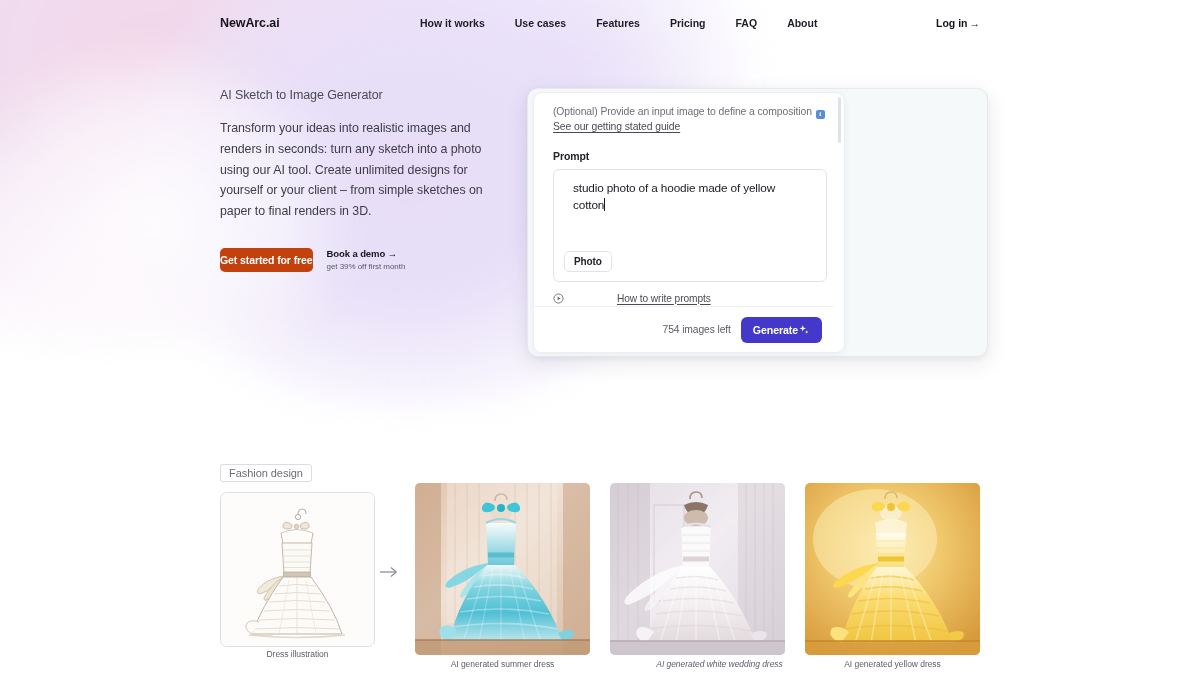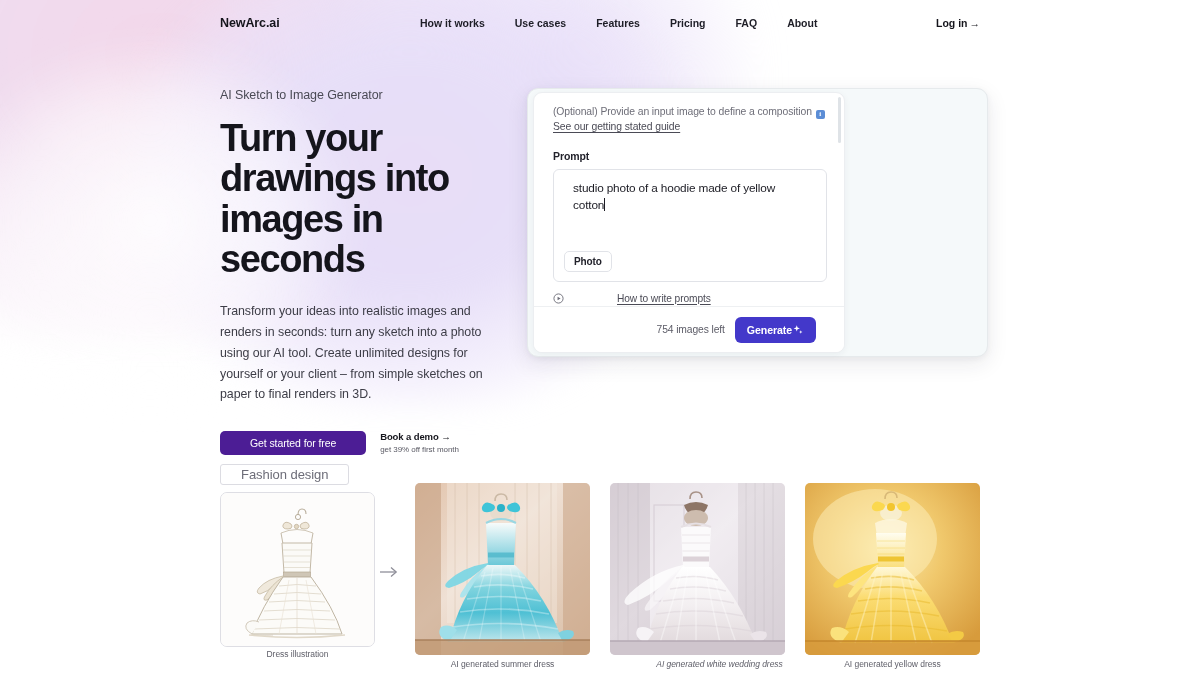--- a/index.html
+++ b/index.html
@@ -129,27 +129,27 @@
     letter-spacing: -0.05px;
     width: 268px;
     margin-bottom: 26px;
   }
   .cta-row {
     display: flex;
     align-items: center;
     gap: 14px;
   }
   .btn-primary {
-    background: #4c1d95;
+    background: #c2410c;
     color: #fff;
     font-size: 10.5px;
-    font-weight: 400;
+    font-weight: 700;
     border: none;
     border-radius: 5px;
-    padding: 0 30px;
+    padding: 0 0;
     height: 24px;
     display: flex;
     align-items: center;
     justify-content: center;
     cursor: pointer;
     font-family: "Liberation Sans", sans-serif;
     letter-spacing: -0.1px;
     white-space: nowrap;
   }
   .demo-block { cursor: pointer; line-height: 1.25; }
@@ -288,27 +288,27 @@
     font-size: 10.2px;
     color: #4b4b56;
     text-decoration: underline;
     text-underline-offset: 2px;
     letter-spacing: -0.1px;
     padding-left: 48px;
   }
 
   .panel-footer {
     position: absolute;
-    left: 0; right: 0; bottom: 0;
+    left: 0; right: 10px; bottom: 0;
     height: 46px;
     border-top: 1px solid #eef0f2;
     display: flex;
     align-items: center;
     justify-content: flex-end;
-    padding-right: 28px;
+    padding-right: 12px;
     gap: 10px;
     background: #fff;
   }
   .credits {
     font-size: 10.3px;
     color: #5b5b66;
     letter-spacing: -0.1px;
     white-space: nowrap;
   }
   .btn-generate {
@@ -339,25 +339,25 @@
     border-radius: 2px;
     background: #dfe3e7;
     cursor: pointer;
   }
 
   
   .badge {
     position: absolute;
     left: 220px;
     top: 464px;
-    font-size: 13px;
+    font-size: 11px;
     color: #6d6d78;
     border: 1px solid #dcdce2;
     border-radius: 3px;
-    padding: 2px 20px;
+    padding: 2px 8px;
     background: rgba(255,255,255,0.6);
     letter-spacing: -0.05px;
     white-space: nowrap;
   }
 
   .sketch-card {
     position: absolute;
     left: 220px;
     top: 492px;
     width: 155px;
@@ -436,21 +436,20 @@
       <div class="nav-item">About</div>
     </div>
 
     <div class="login">
       <span>Log in</span><span class="arrow">→</span>
     </div>
   </div>
 
   <div class="hero-left">
     <div class="eyebrow">AI Sketch to Image Generator</div>
-    <h1 class="headline">Turn your drawings into images in seconds</h1>
     <p class="subcopy">Transform your ideas into realistic images and renders in seconds: turn any sketch into a photo using our AI tool. Create unlimited designs for yourself or your client – from simple sketches on paper to final renders in 3D.</p>
     <div class="cta-row">
       <button class="btn-primary">Get started for free</button>
       <div class="demo-block">
         <div class="demo-title">Book a demo  →</div>
         <div class="demo-sub">get 39% off first month</div>
       </div>
     </div>
   </div>
 

